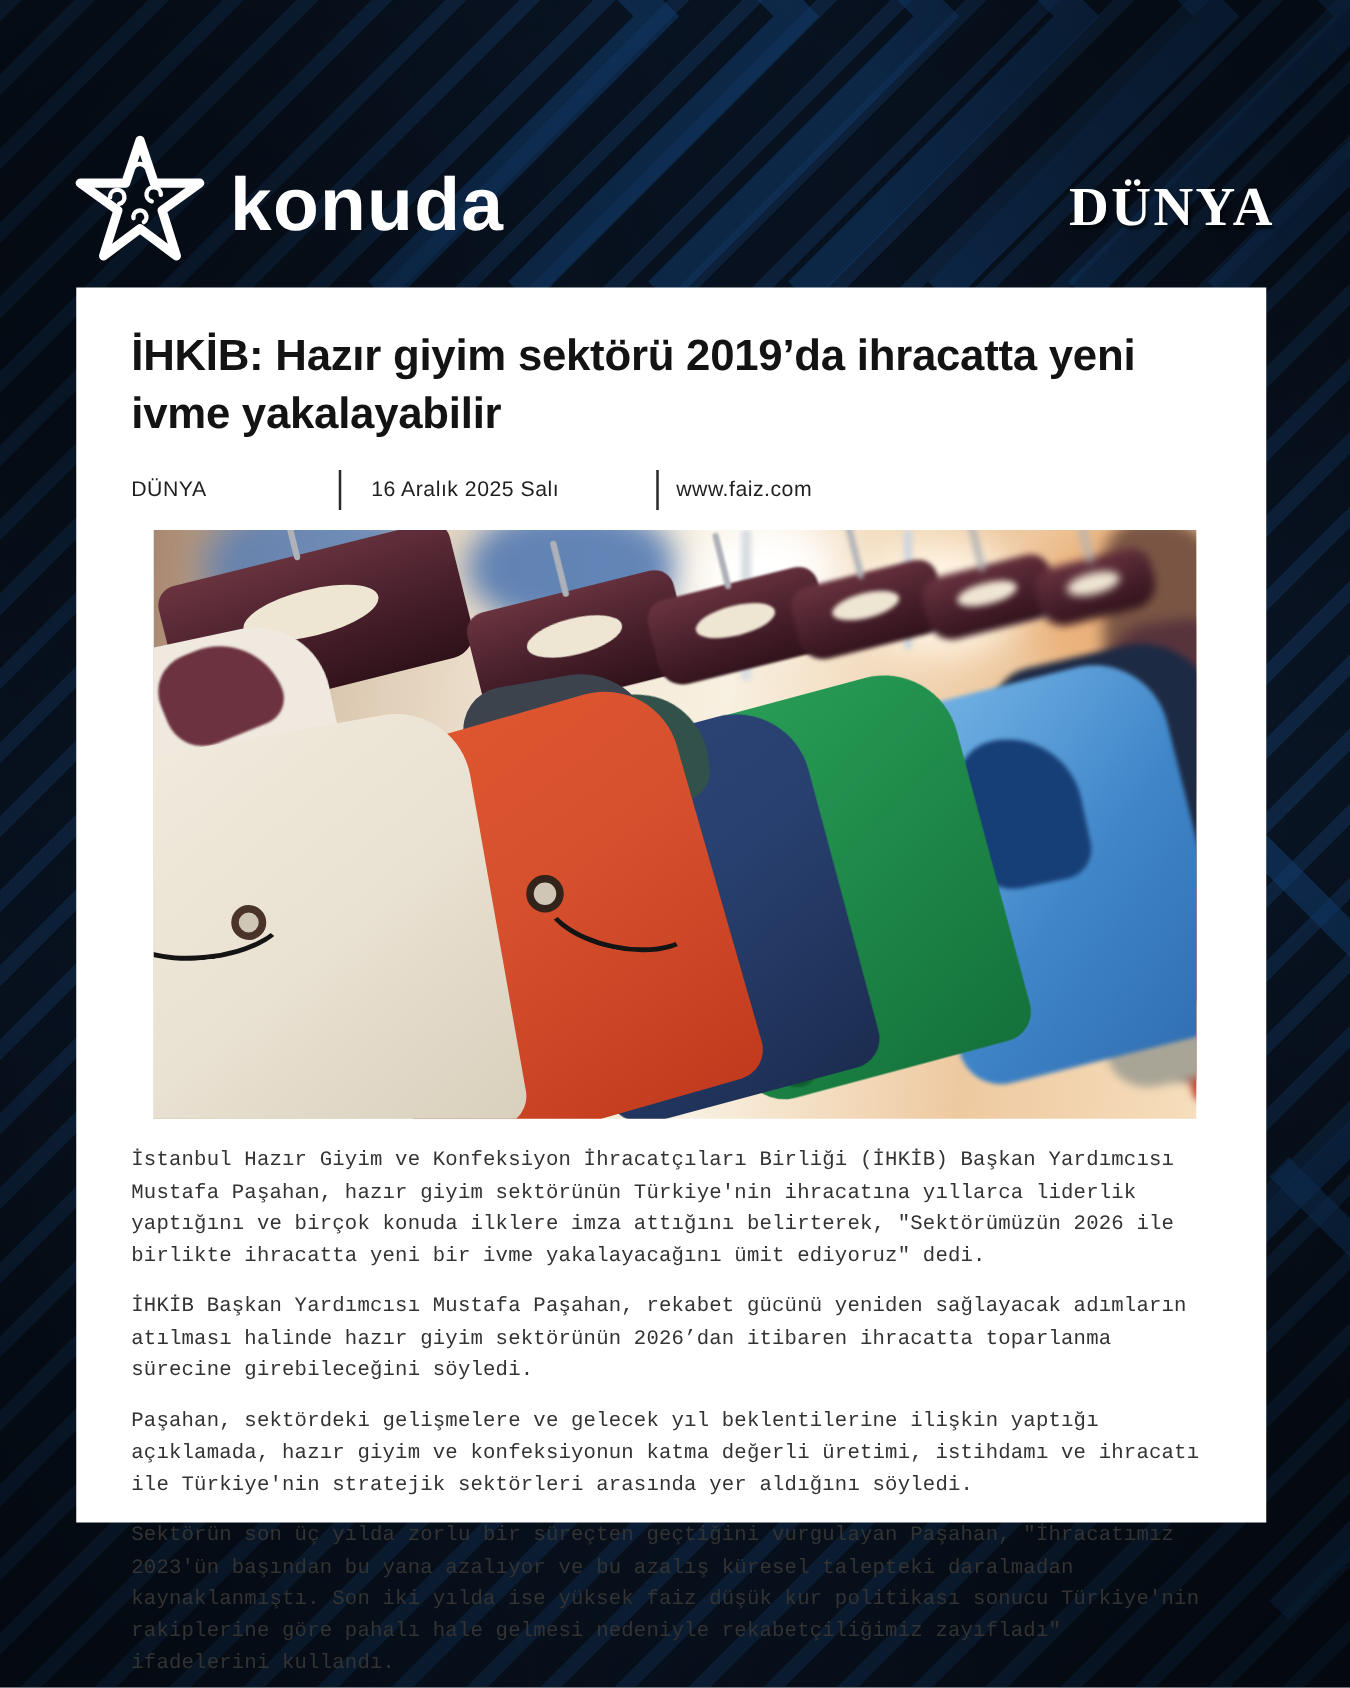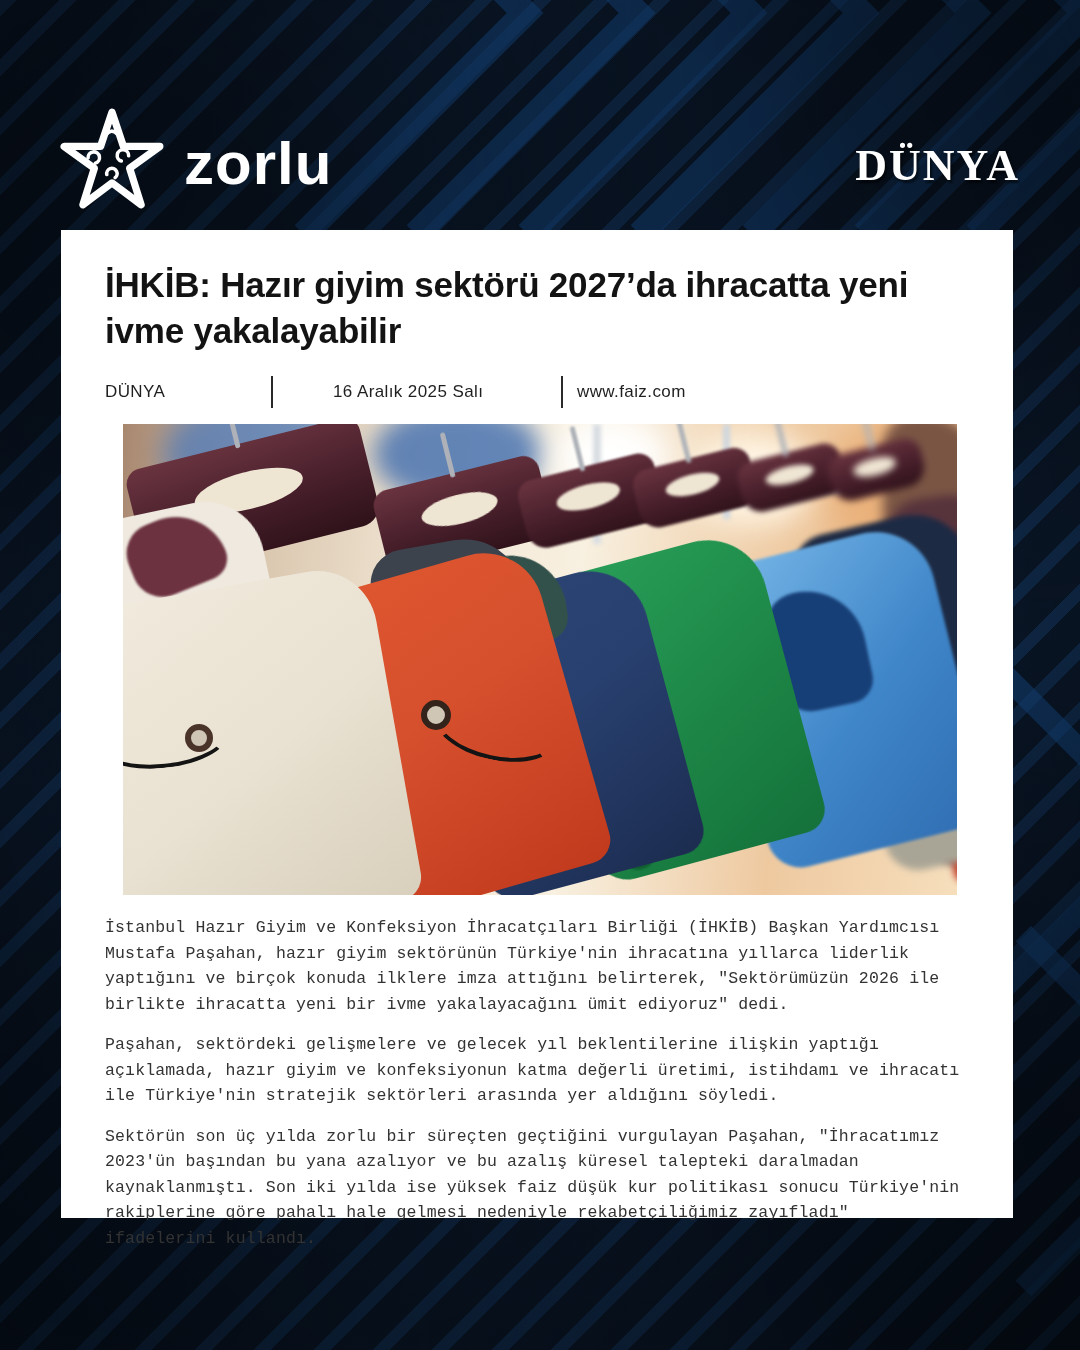--- a/index.html
+++ b/index.html
@@ -53,21 +53,21 @@
   }
   .headline{
     font-size:35px;line-height:1.32;font-weight:700;color:#131313;
     letter-spacing:-0.2px;max-width:885px;margin:0;
   }
   .byline{
     margin-top:22px;display:flex;align-items:center;
     font-size:17px;color:#1f1f1f;letter-spacing:0.4px;
   }
   .byline .seg-src{width:166px;}
-  .byline .seg-date{width:228px;padding-left:12px;margin-left:48px;}
+  .byline .seg-date{width:228px;padding-left:24px;}
   .byline .seg-url{padding-left:14px;}
   .byline .sep{width:2px;height:32px;background:#2a2a2a;}
   
   .photo{
     position:relative;margin:16px 0 0 18px;width:834px;height:471px;overflow:hidden;
     background:linear-gradient(95deg,#a8876f 0%,#d9c5ad 16%,#f1e6d4 36%,
       #f8f0e0 54%,#eec9a0 78%,#f6debc 100%);
   }
   .photo *{position:absolute;}
   .blob{border-radius:50%;}
@@ -114,28 +114,28 @@
 <div class="bg-vignette"></div>
 
 <div class="ihkib-logo">
   <svg class="ihkib-star" viewBox="0 0 100 100">
     <path d="M50 4 L61 37 L96 37 L67 58 L78 93 L50 72 L22 93 L33 58 L4 37 L39 37 Z" fill="none" stroke="#ffffff" stroke-width="7" stroke-linejoin="round"></path>
     <path d="M44 26 q5 -7 11 -1" fill="none" stroke="#ffffff" stroke-width="3.4" stroke-linecap="round"></path>
     <path d="M27 48 a5.5 5.5 0 1 1 7 5" fill="none" stroke="#ffffff" stroke-width="3.4" stroke-linecap="round"></path>
     <path d="M66 46 a5.5 5.5 0 1 0 -7 5" fill="none" stroke="#ffffff" stroke-width="3.4" stroke-linecap="round"></path>
     <path d="M45 64 a5 5 0 1 1 8 3" fill="none" stroke="#ffffff" stroke-width="3.4" stroke-linecap="round"></path>
   </svg>
-  <div class="ihkib-text">zorlu</div>
+  <div class="ihkib-text">konuda</div>
 </div>
 
 <div class="dunya-logo">DÜNYA</div>
 
 <div class="card">
 
-  <h1 class="headline">İHKİB: Hazır giyim sektörü 2027’da ihracatta yeni ivme yakalayabilir</h1>
+  <h1 class="headline">İHKİB: Hazır giyim sektörü 2019’da ihracatta yeni ivme yakalayabilir</h1>
 
   <div class="byline">
     <div class="seg-src">DÜNYA</div>
     <div class="sep"></div>
     <div class="seg-date">16 Aralık 2025 Salı</div>
     <div class="sep"></div>
     <div class="seg-url">www.faiz.com</div>
   </div>
 
   <div class="photo">
@@ -178,16 +178,17 @@
     <div class="jacket" style="left:-45px;top:85px;width:200px;height:240px;background:#efe9df;filter:blur(.6px);transform:rotate(-12deg);"></div>
     <div class="jacket" style="left:5px;top:92px;width:95px;height:75px;background:#6d3240;filter:blur(1px);transform:rotate(-22deg);"></div>
 
     <div class="jacket" style="left:-70px;top:165px;width:345px;height:340px;background:linear-gradient(150deg,#f2ecdf 0%,#e9e1d1 55%,#d8cfbc 100%);transform:rotate(-10deg);"></div>
     <div class="eyelet" style="left:62px;top:300px;width:16px;height:16px;border-color:#4a3328;"></div>
     <div class="cord" style="left:-30px;top:280px;width:130px;height:56px;transform:rotate(-6deg);"></div>
   </div>
 
   <div class="body-text">
     <p>İstanbul Hazır Giyim ve Konfeksiyon İhracatçıları Birliği (İHKİB) Başkan Yardımcısı Mustafa Paşahan, hazır giyim sektörünün Türkiye'nin ihracatına yıllarca liderlik yaptığını ve birçok konuda ilklere imza attığını belirterek, "Sektörümüzün 2026 ile birlikte ihracatta yeni bir ivme yakalayacağını ümit ediyoruz" dedi.</p>
+    <p>İHKİB Başkan Yardımcısı Mustafa Paşahan, rekabet gücünü yeniden sağlayacak adımların atılması halinde hazır giyim sektörünün 2026’dan itibaren ihracatta toparlanma sürecine girebileceğini söyledi.</p>
     <p>Paşahan, sektördeki gelişmelere ve gelecek yıl beklentilerine ilişkin yaptığı açıklamada, hazır giyim ve konfeksiyonun katma değerli üretimi, istihdamı ve ihracatı ile Türkiye'nin stratejik sektörleri arasında yer aldığını söyledi.</p>
     <p>Sektörün son üç yılda zorlu bir süreçten geçtiğini vurgulayan Paşahan, "İhracatımız 2023'ün başından bu yana azalıyor ve bu azalış küresel talepteki daralmadan kaynaklanmıştı. Son iki yılda ise yüksek faiz düşük kur politikası sonucu Türkiye'nin rakiplerine göre pahalı hale gelmesi nedeniyle rekabetçiliğimiz zayıfladı" ifadelerini kullandı.</p>
   </div>
 </div>
 
 </body></html>

